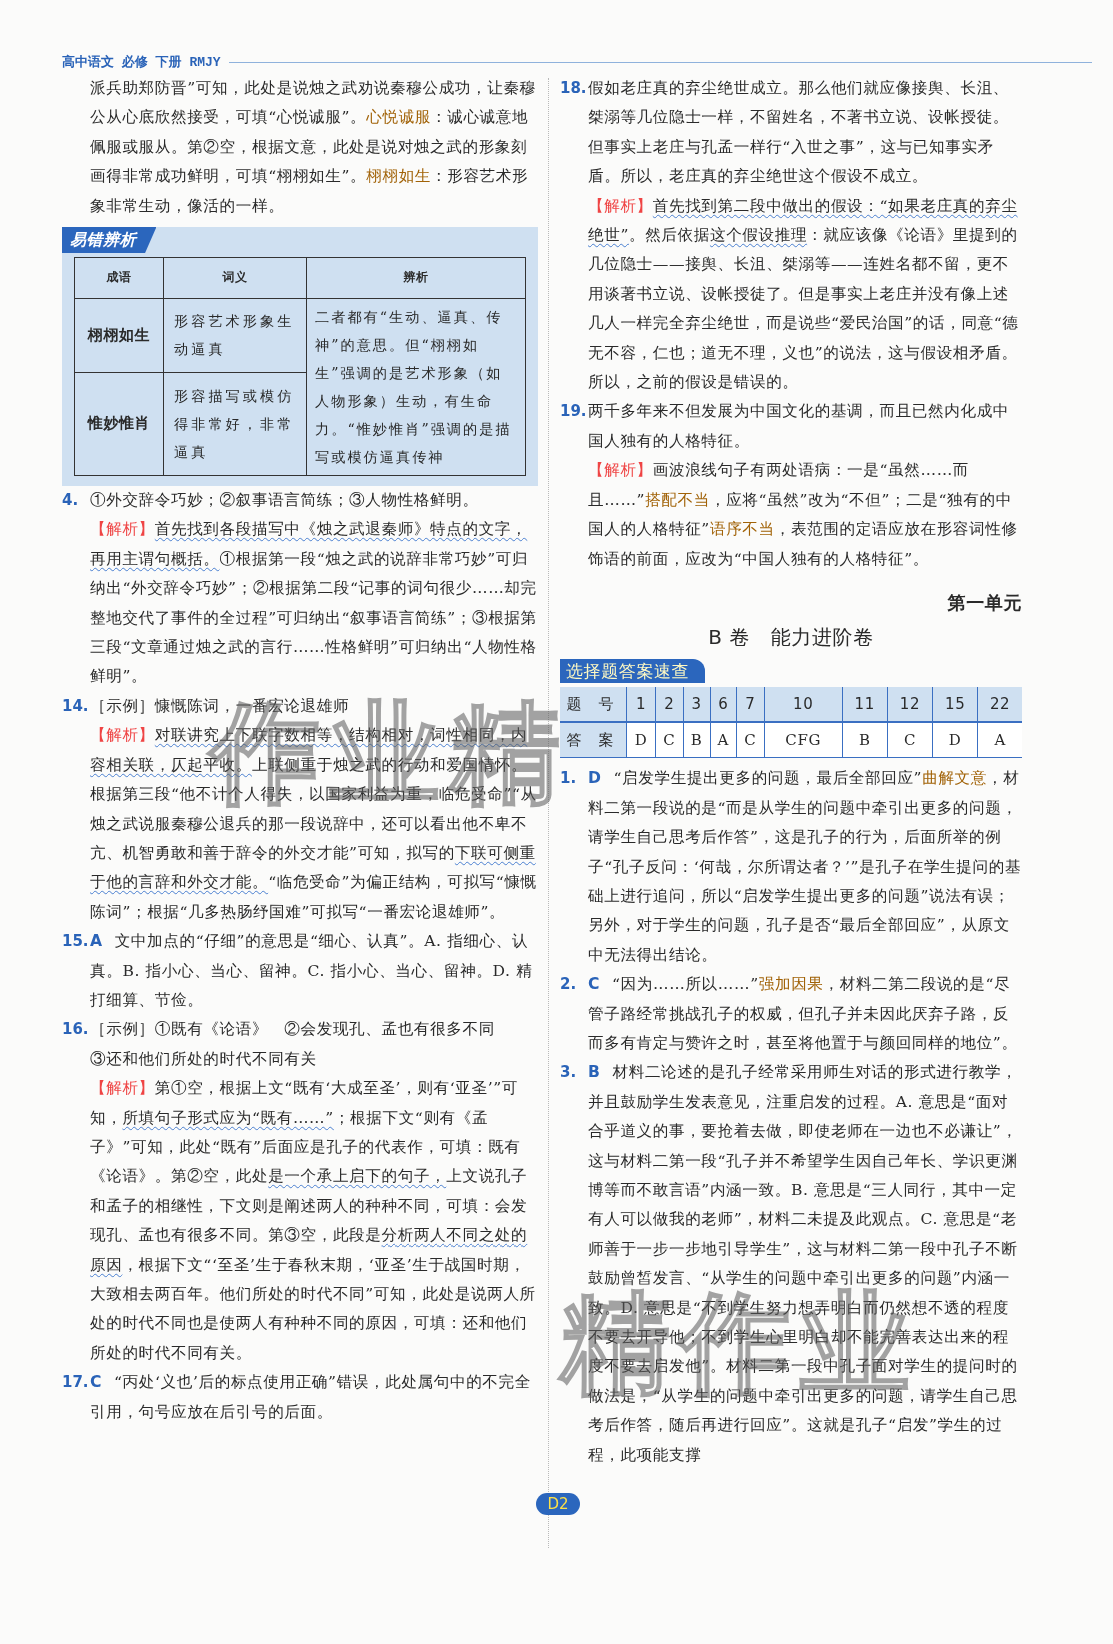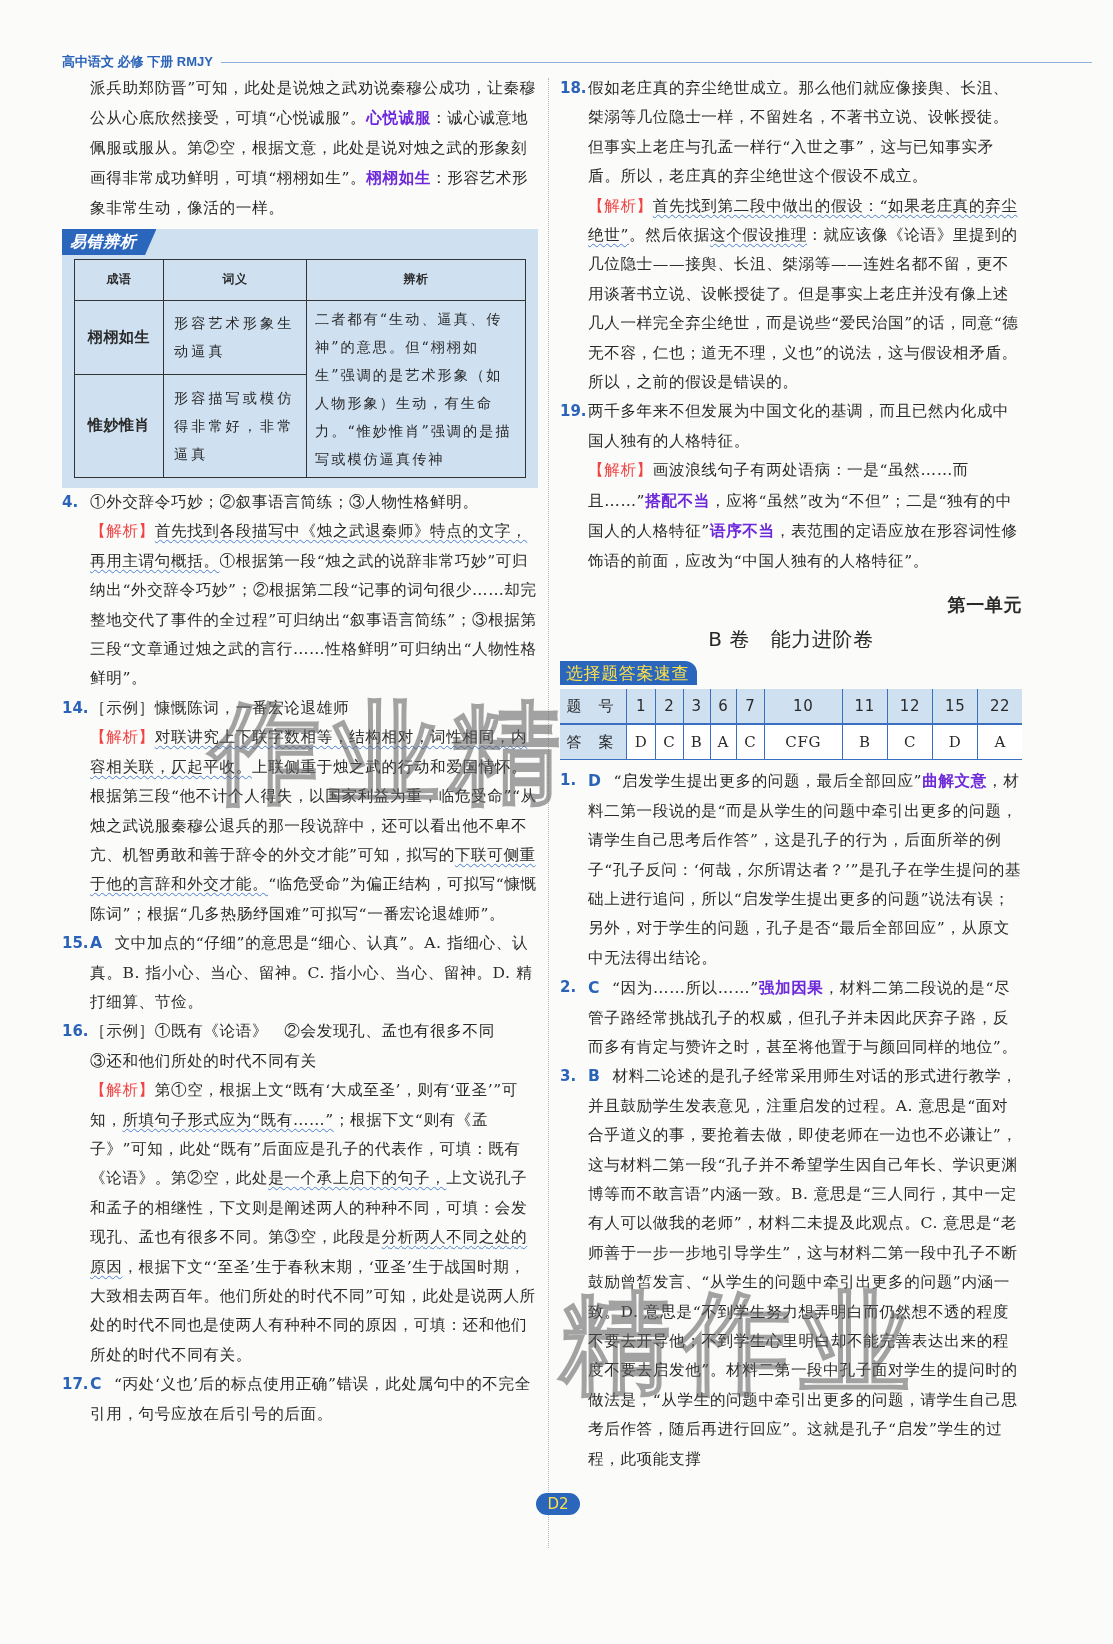--- a/index.html
+++ b/index.html
@@ -9,21 +9,21 @@
     font-family: "DejaVu Serif", "Liberation Serif", serif;
     color: #2a2a2a;
     position: relative;
     overflow: hidden;
   }
   .header {
     position: absolute; left: 62px; top: 52px; width: 1030px; height: 20px;
     display: flex; align-items: center;
   }
   .header .title {
-    font-family: Liberation Sans, sans-serif;
+    font-family: Liberation Mono, monospace;
     font-weight: bold; color: #2a63b8; font-size: 13px; white-space: nowrap;
   }
   .header .rule { flex: 1; height: 1px; background: #8fb2dc; margin-left: 8px; }
   .col {
     position: absolute; top: 74px;
     font-size: 15.6px; line-height: 29.4px; letter-spacing: 0.6px;
   }
   .col-left { left: 62px; width: 476px; }
   .col-right { left: 560px; width: 462px; }
   .divider {
@@ -35,21 +35,21 @@
   .qitem { position: relative; padding-left: 28px; }
   .qnum {
     position: absolute; left: 0; top: 0;
     font-family: "DejaVu Sans", "Liberation Sans", sans-serif;
     font-weight: bold; color: #2a63b8; font-size: 15px; letter-spacing: 0;
   }
   .ans-letter {
     font-family: "DejaVu Sans", "Liberation Sans", sans-serif;
     font-weight: bold; color: #2a63b8; margin-right: 12px;
   }
-  .blue { color: #6d28d9; font-weight: bold; }
+  .blue { color: #a16207; }
   .tag { color: #ef4444; font-family: "DejaVu Sans", "Liberation Sans", sans-serif; }
   .wavy { text-decoration: underline wavy #4a7fd0; text-decoration-thickness: 1px; text-underline-offset: 3px; }
 
   
   .box {
     margin-top: 6px; background: #cfe0f1; position: relative;
     padding: 30px 12px 10px 12px; width: 452px;
   }
   .box-tab {
     position: absolute; left: 0; top: 0; height: 26px; padding: 0 20px 0 8px;
@@ -73,23 +73,23 @@
 
   .unit-title {
     text-align: right; font-family: "DejaVu Sans", "Liberation Sans", sans-serif;
     font-weight: bold; font-size: 18px; margin-top: 12px; line-height: 34px;
   }
   .unit-sub {
     text-align: center; font-family: "DejaVu Sans", "Liberation Sans", sans-serif;
     font-size: 20px; line-height: 34px; margin-bottom: 4px;
   }
   .quick-tab {
-    display: inline-block; background: #2b66bd; color: #fde047;
-    font-family: "DejaVu Sans", "Liberation Sans", sans-serif;
-    font-size: 17px; line-height: 24px; padding: 0 8px 0 6px;
+    display: inline-block; background: #2b66bd; color: #fef9c3;
+    font-family: "DejaVu Sans", "Liberation Sans", sans-serif;
+    font-size: 17px; line-height: 24px; padding: 0 16px 0 6px;
     border-radius: 0 12px 0 0;
   }
   table.quick {
     border-collapse: collapse; width: 100%; background: #cfe0f1;
     font-size: 15px; margin-bottom: 6px;
   }
   table.quick td {
     border-left: 1px solid #3a6fc2; border-top: 2px solid #3a6fc2;
     text-align: center; height: 34px; padding: 0; margin-top: 24px;
   }

